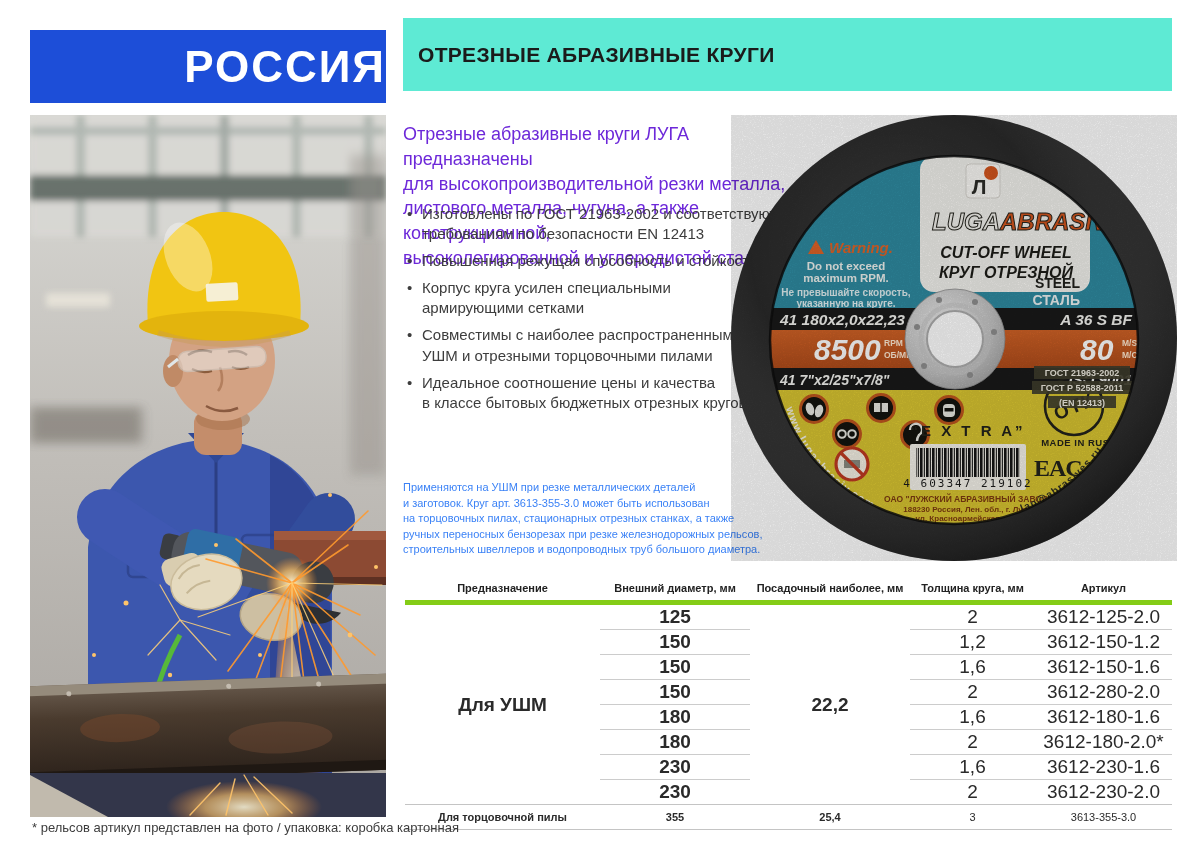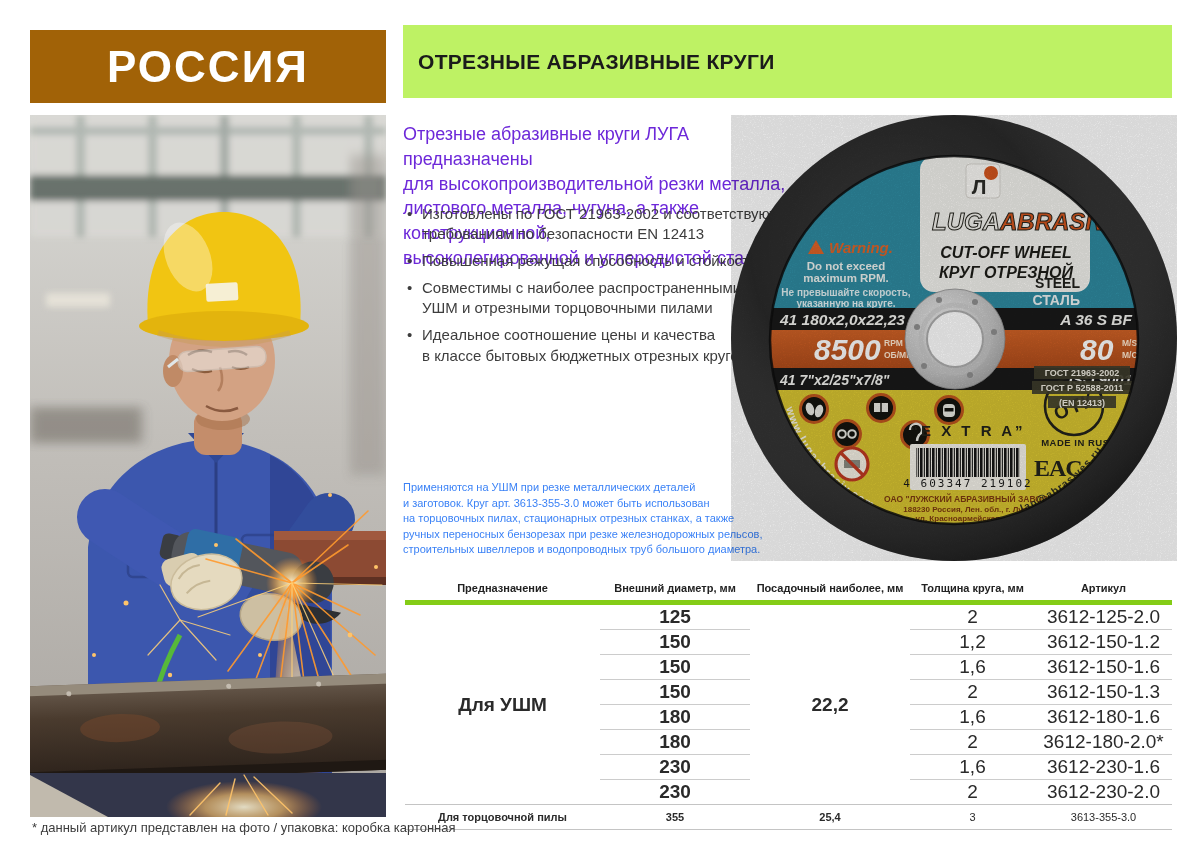--- a/index.html
+++ b/index.html
@@ -1,26 +1,26 @@
 <!DOCTYPE html>
 <html><head>
 <meta charset="utf-8">
 <style>
   html,body{margin:0;padding:0;background:#ffffff;}
   body{width:1200px;height:848px;position:relative;font-family:"Liberation Sans",sans-serif;overflow:hidden;}
 
   .abs{position:absolute;}
 
   
-  .brand-box{left:30px;top:30px;width:356px;height:73px;background:#a16207;
-    display:flex;align-items:center;justify-content:center;}
+  .brand-box{left:30px;top:30px;width:356px;height:73px;background:#1d4ed8;
+    display:flex;align-items:center;justify-content:flex-end;}
   .brand-box .country{color:#ffffff;font-size:44px;font-weight:bold;letter-spacing:2px;}
 
   
-  .title-bar{left:403px;top:25px;width:769px;height:73px;background:#bef264;
+  .title-bar{left:403px;top:18px;width:769px;height:73px;background:#5eead4;
     display:flex;align-items:center;}
   .title-bar .title{color:#1b1b1b;font-size:21px;font-weight:bold;padding-left:15px;letter-spacing:.3px;}
 
   
   .photo{left:30px;top:115px;width:356px;height:702px;overflow:hidden;}
 
   
   .intro{left:403px;top:122px;width:410px;font-size:18px;line-height:1.38;color:#6d28d9;white-space:pre-line;}
   .bullets{left:403px;top:204px;width:400px;margin:0;padding:0;list-style:none;}
   .bullets li{position:relative;padding-left:19px;margin-bottom:7px;font-size:15px;line-height:1.34;color:#3d3d3d;white-space:pre-line;}
@@ -223,20 +223,22 @@
 
 <div class="abs intro">Отрезные абразивные круги ЛУГА предназначены
 для высокопроизводительной резки металла,
 листового металла, чугуна, а также конструкционной,
 высоколегированной и углеродистой стали.</div>
 
 <ul class="abs bullets">
   <li>Изготовлены по ГОСТ 21963-2002 и соответствуют
 требованиям по безопасности EN 12413</li>
   <li>Повышенная режущая способность и стойкость</li>
+  <li>Корпус круга усилен специальными
+армирующими сетками</li>
   <li>Совместимы с наиболее распространенными
 УШМ и отрезными торцовочными пилами</li>
   <li>Идеальное соотношение цены и качества
 в классе бытовых бюджетных отрезных кругов</li>
 </ul>
 
 <div class="abs usage">Применяются на УШМ при резке металлических деталей
 и заготовок. Круг арт. 3613-355-3.0 может быть использован
 на торцовочных пилах, стационарных отрезных станках, а также
 ручных переносных бензорезах при резке железнодорожных рельсов,
@@ -449,21 +451,21 @@
       <td class="sep">3612-150-1.2</td>
     </tr>
     <tr>
       <td class="b sep">150</td>
       <td class="sep">1,6</td>
       <td class="sep">3612-150-1.6</td>
     </tr>
     <tr>
       <td class="b sep">150</td>
       <td class="sep">2</td>
-      <td class="sep">3612-150-1.3</td>
+      <td class="sep">3612-280-2.0</td>
     </tr>
     <tr>
       <td class="b sep">180</td>
       <td class="sep">1,6</td>
       <td class="sep">3612-180-1.6</td>
     </tr>
     <tr>
       <td class="b sep">180</td>
       <td class="sep">2</td>
       <td class="sep">3612-180-2.0*</td>
@@ -482,13 +484,13 @@
       <td class="b">Для торцовочной пилы</td>
       <td class="b">355</td>
       <td class="b">25,4</td>
       <td>3</td>
       <td>3613-355-3.0</td>
     </tr>
   </tbody>
 </table>
 </div>
 
-<div class="abs footnote">* данный артикул представлен на фото    /    упаковка: коробка картонная</div>
+<div class="abs footnote">* рельсов артикул представлен на фото    /    упаковка: коробка картонная</div>
 
 </body></html>

